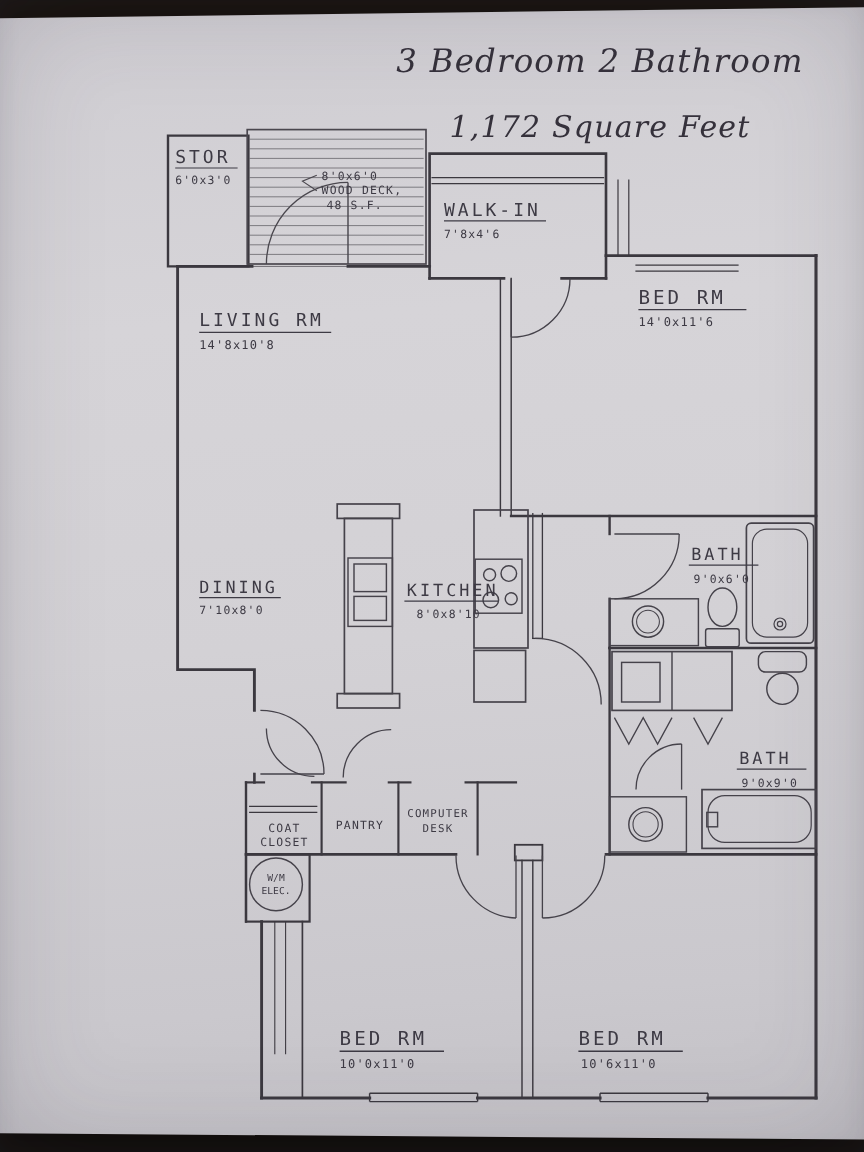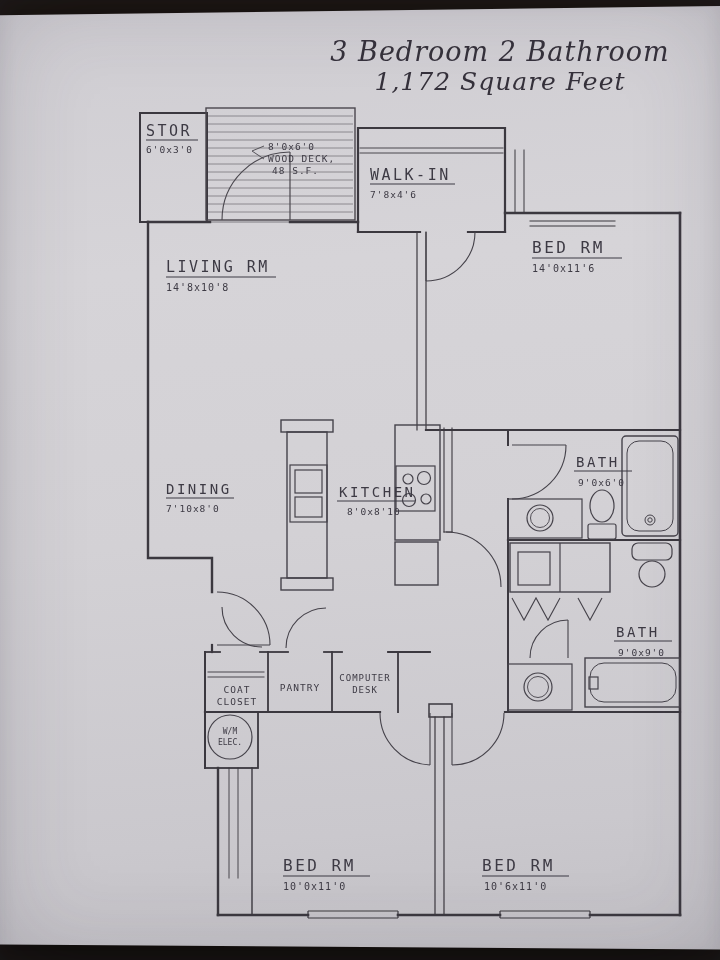--- a/index.html
+++ b/index.html
@@ -24,21 +24,21 @@
     background:#0f0c09;
     clip-path:polygon(0 22%,100% 48%,100% 100%,0 100%);
   }
   .title{
     position:absolute;top:36px;left:300px;width:400px;
     text-align:center;
     font-family:"DejaVu Serif",serif;font-style:italic;
     color:#35313b;
   }
   .title .t1{font-size:27px;letter-spacing:1px;}
-  .title .t2{font-size:25px;margin-top:0;letter-spacing:1px;}
+  .title .t2{font-size:25px;margin-top:24px;letter-spacing:1px;}
   svg{position:absolute;left:0;top:0;}
   svg text{fill:#3d3a44;}
   .rname{letter-spacing:2.5px;}
   .rdims{letter-spacing:1px;}
   .small{letter-spacing:1px;}
 </style>
 </head>
 <body>
 
 <div class="photo">

